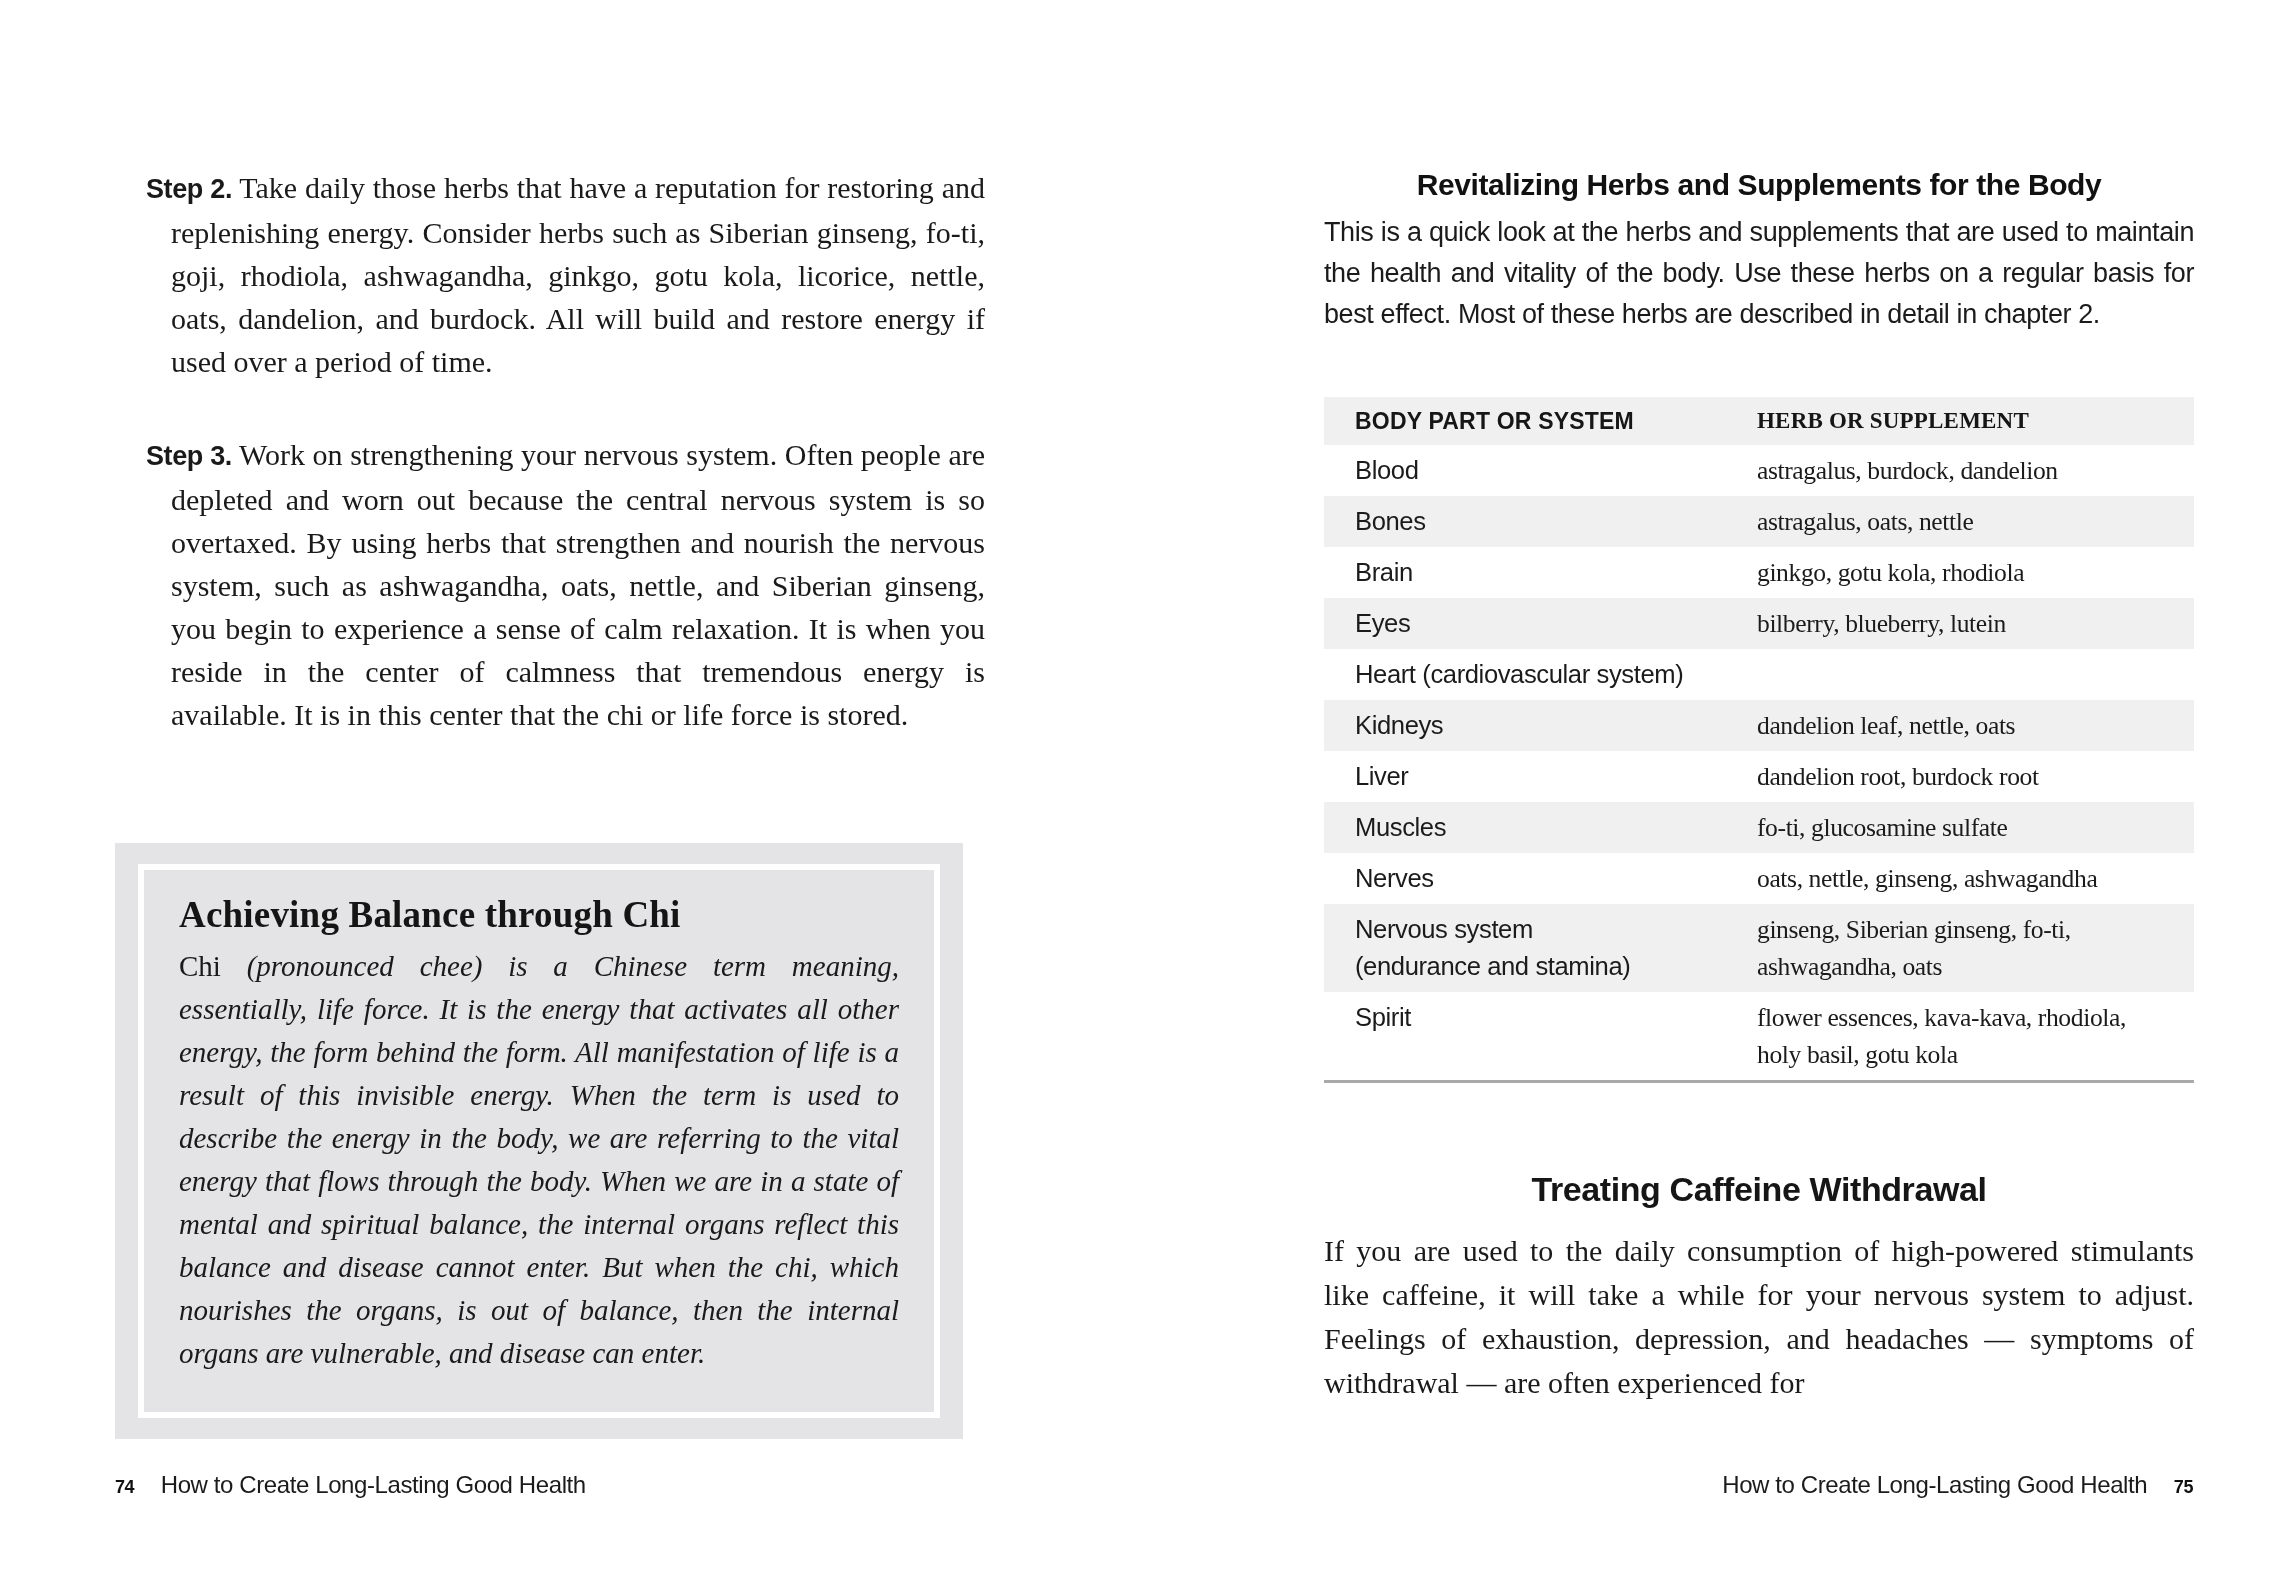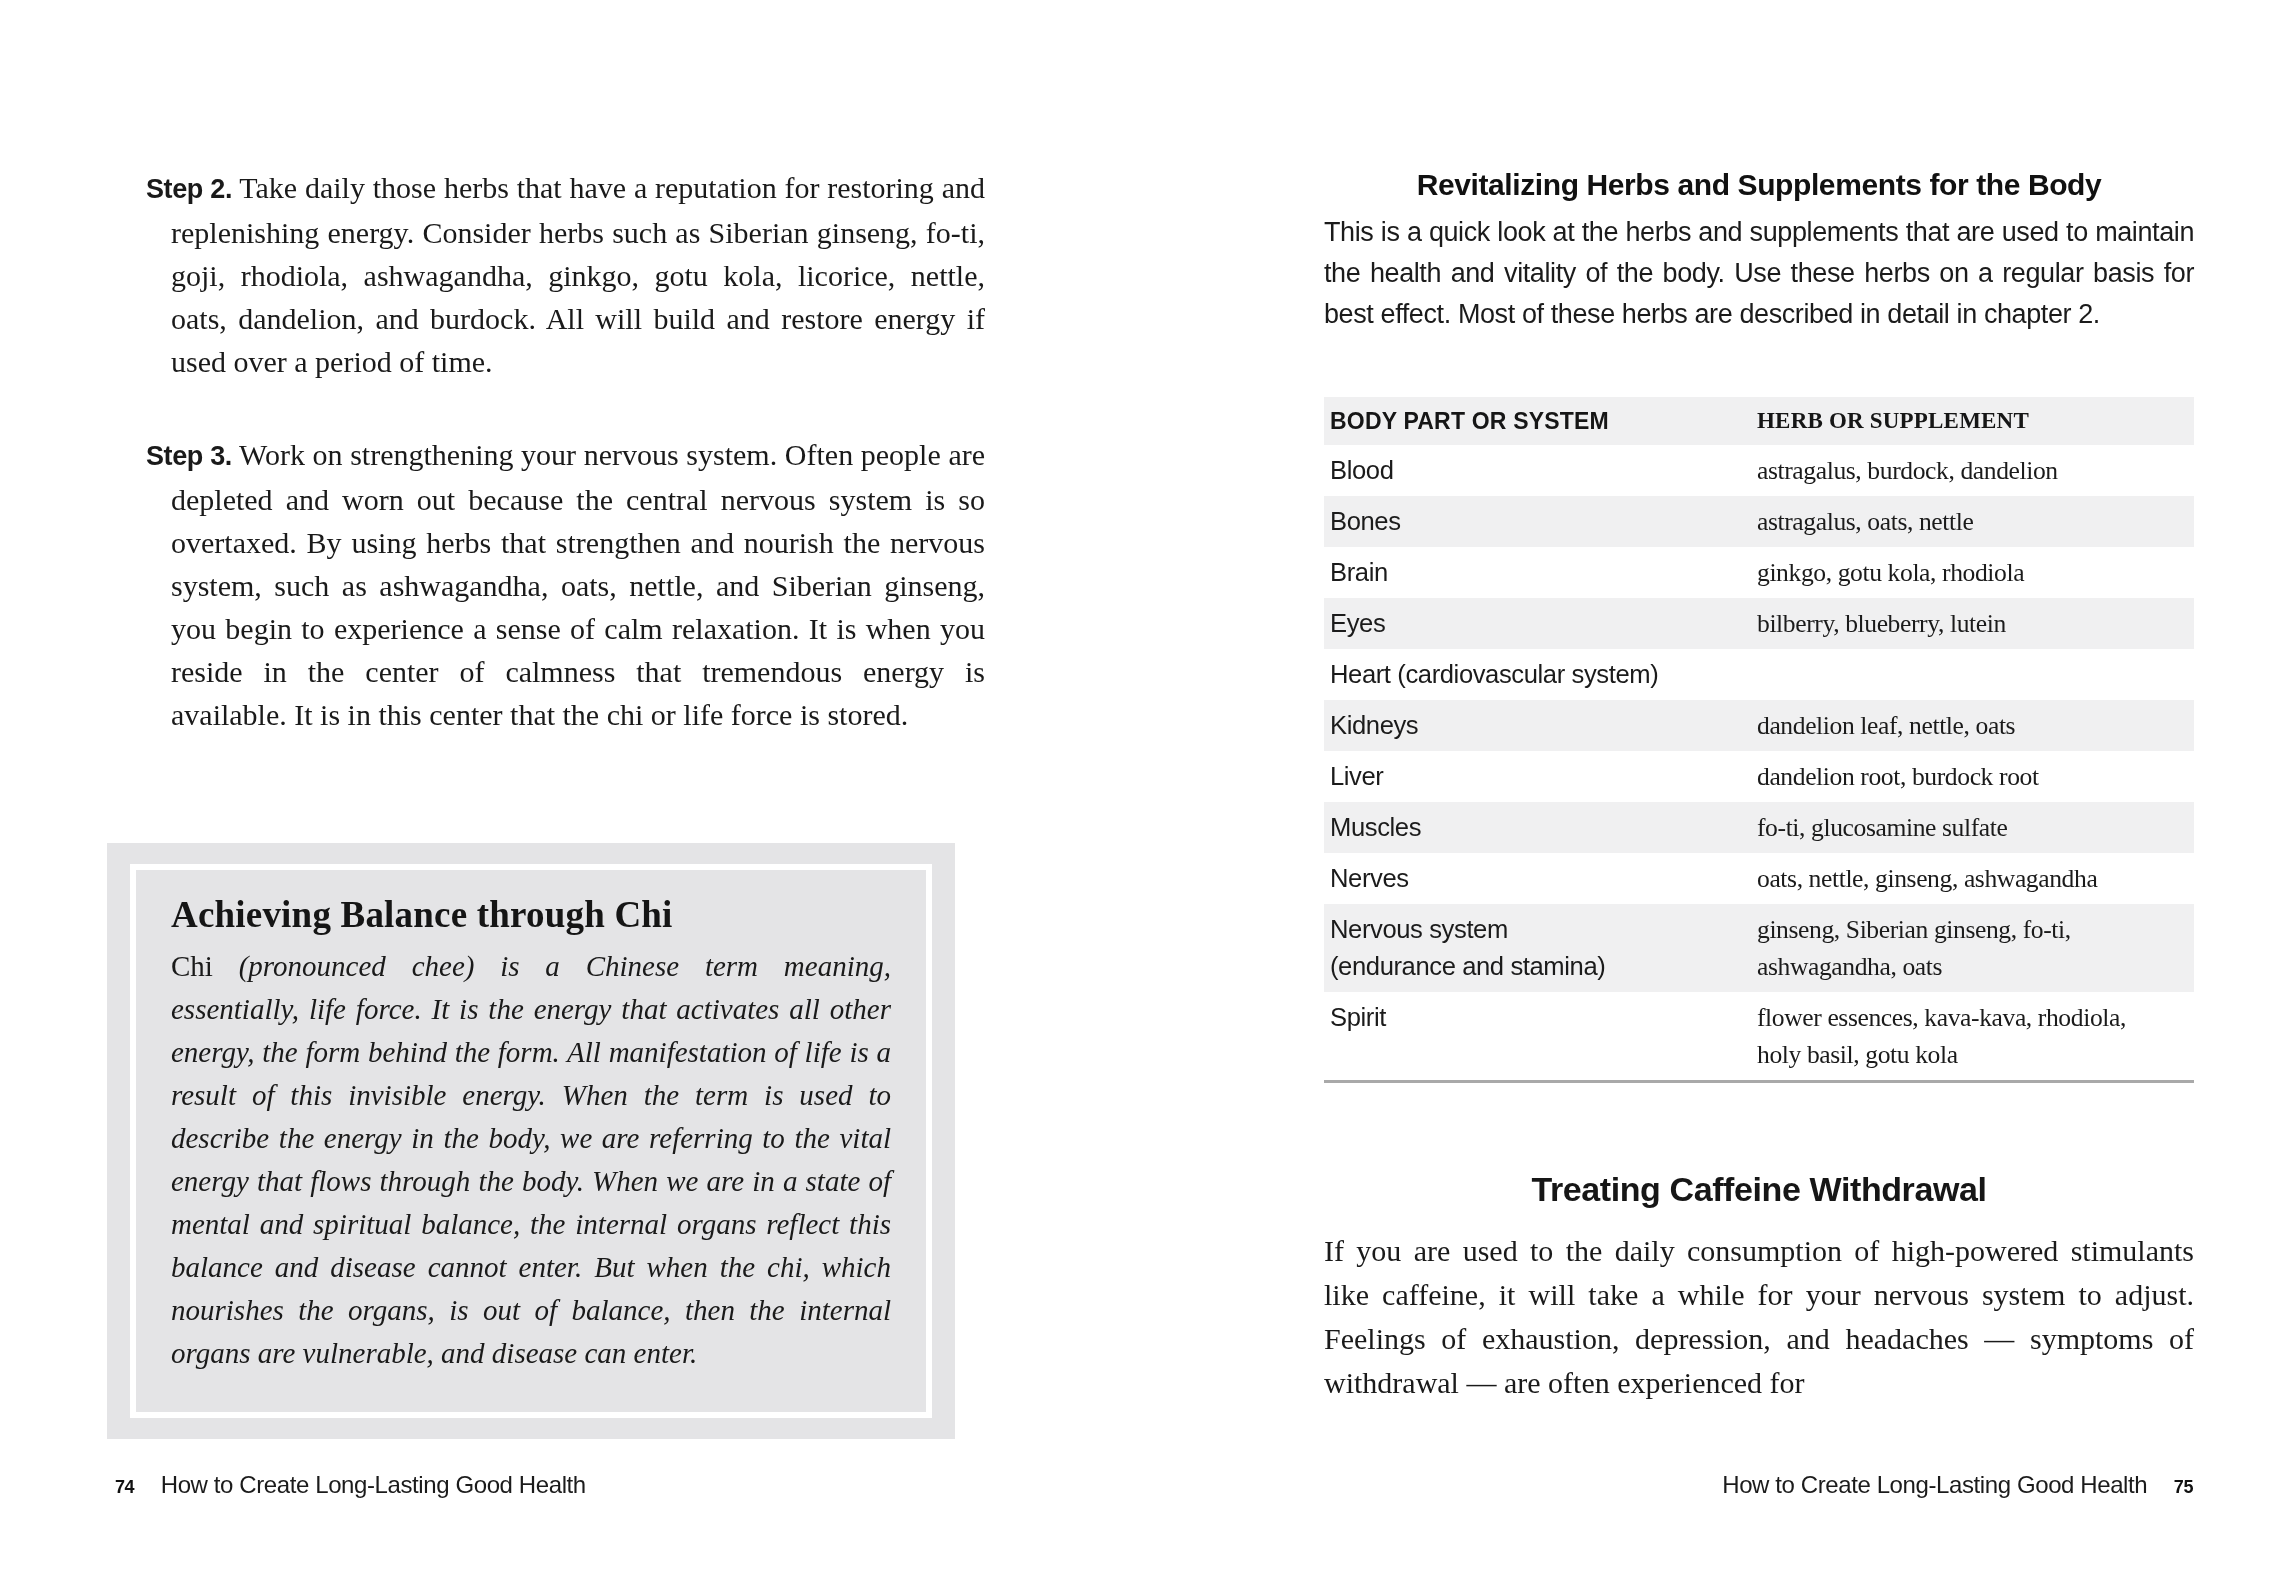--- a/index.html
+++ b/index.html
@@ -19,21 +19,21 @@
     font-size: 30px; line-height: 43px; text-align: justify;
   }
   .step { padding-left: 25px; text-indent: -25px; }
   .step + .step { margin-top: 50px; }
   .step-label {
     font-family: "Liberation Sans", sans-serif;
     font-weight: bold; font-size: 27px; letter-spacing: -0.4px;
   }
 
   .chi-box {
-    position: absolute; left: 107px; top: 843px; width: 848px; min-height: 539px;
+    position: absolute; left: 115px; top: 843px; width: 848px; min-height: 539px;
     background: #e4e4e6;
     padding: 21px 23px;
   }
   .chi-inner {
     border: 6.2px solid #ffffff;
     padding: 23px 35px 37px 35px;
     min-height: 450px;
   }
   .chi-title {
     font-size: 37px; font-weight: bold; letter-spacing: 0.2px;
@@ -61,21 +61,21 @@
     font-size: 27px; line-height: 41px; text-align: justify; color: #1b1b1b;
   }
 
   .herb-table { position: absolute; left: 1324px; top: 397px; width: 870px;
     border-bottom: 3.5px solid #a9a9a9; }
   .t-row { display: flex; }
   .t-row.alt { background: #f0f0f1; }
   .t-head { background: #f0f0f1; }
   .t-cell { white-space: pre-line; font-size: 25.6px; line-height: 37px;
     color: #1b1b1b; padding: 7px 0; }
-  .t-c1 { width: 433px; padding-left: 6px; }
+  .t-c1 { width: 433px; padding-left: 31px; }
   .t-c2 { flex: 1; padding-right: 9px; font-family: Liberation Serif, serif; }
   .t-head .t-cell { font-weight: bold; font-size: 23px; line-height: 34px;
     letter-spacing: 0.2px; color: #161616; }
 
   .sec2-heading {
     position: absolute; left: 1324px; top: 1170px; width: 870px;
     text-align: center; font-weight: bold; font-size: 34px; color: #161616;
   }
   .sec2-body {
     position: absolute; left: 1324px; top: 1229px; width: 870px;

